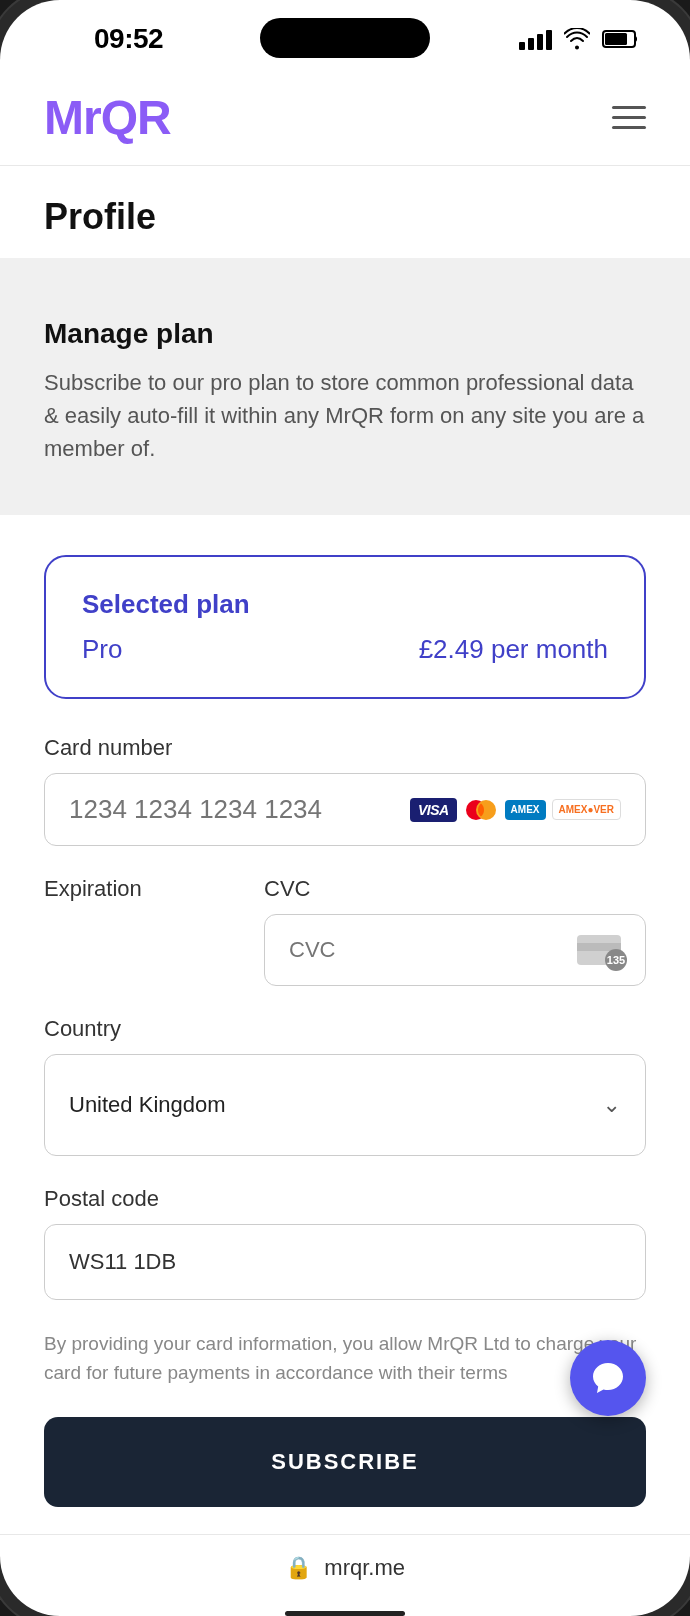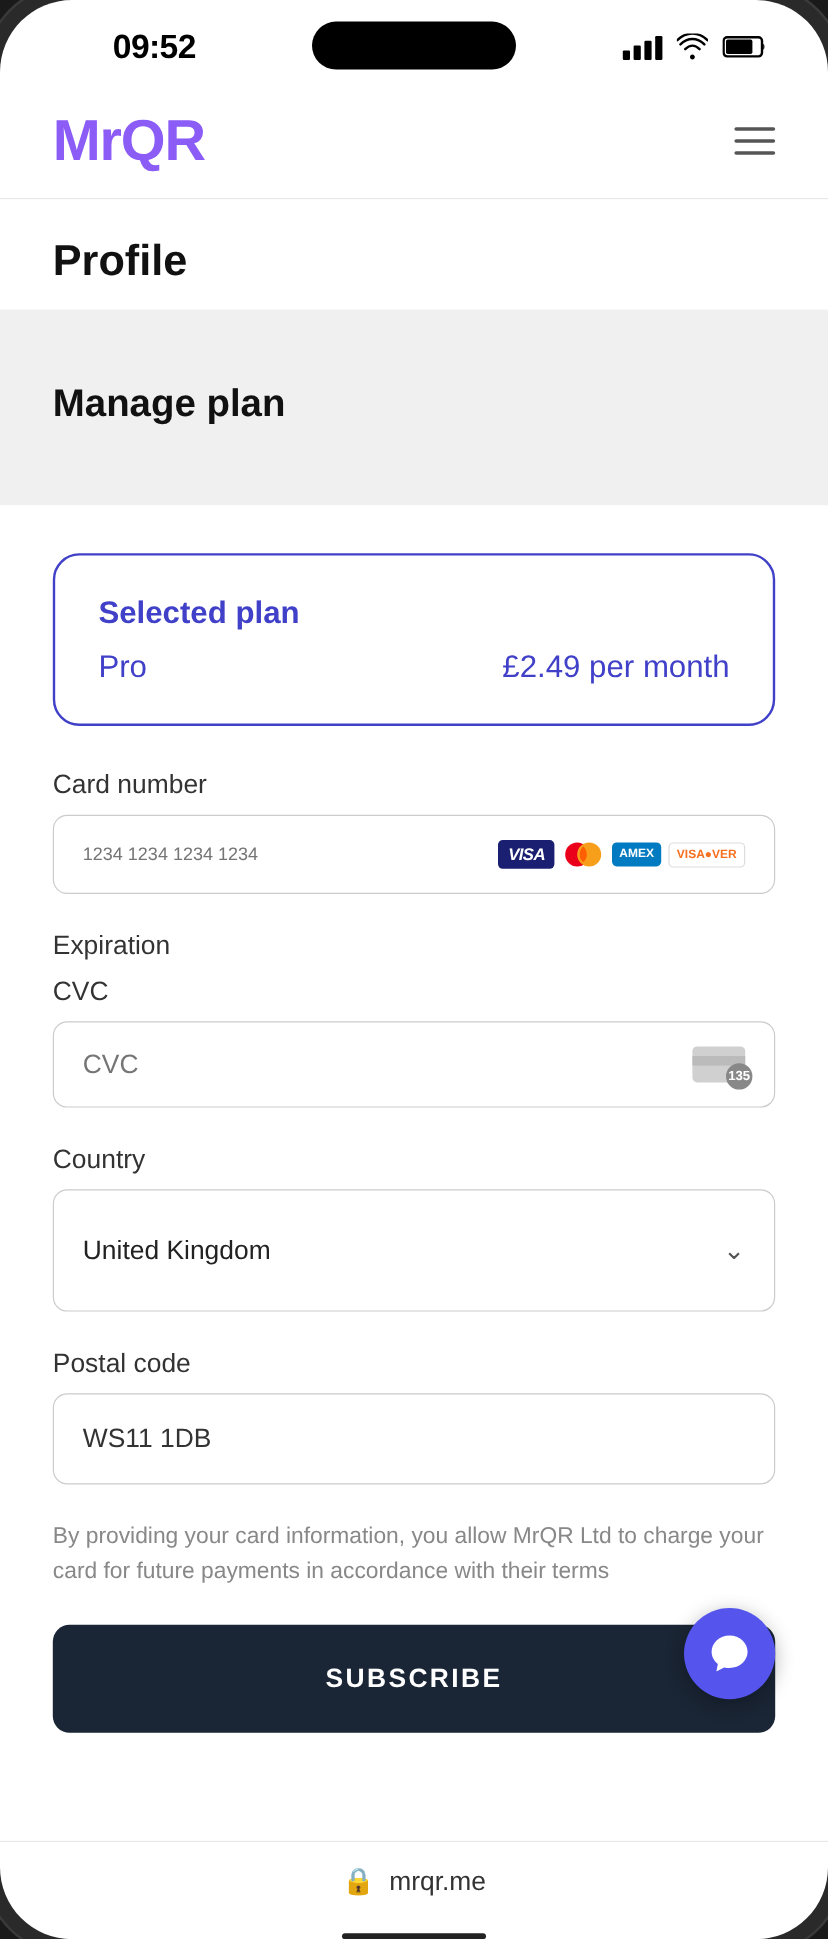--- a/index.html
+++ b/index.html
@@ -138,21 +138,21 @@
     }
 
     
     .manage-plan-banner {
       background: #f0f0f0;
       padding: 60px 44px 50px 44px;
       flex-shrink: 0;
     }
 
     .manage-plan-title {
-      font-size: 32px;
+      font-size: 28px;
       font-weight: 700;
       color: #111;
       margin-bottom: 16px;
     }
 
     .manage-plan-desc {
       font-size: 22px;
       color: #555;
       line-height: 1.5;
     }
@@ -227,21 +227,21 @@
       border: 1.5px solid #ccc;
       border-radius: 12px;
       padding: 20px 24px;
       background: #fff;
     }
 
     .card-number-input {
       flex: 1;
       border: none;
       outline: none;
-      font-size: 15px;
+      font-size: 26px;
       color: #aaa;
       background: transparent;
     }
 
     .card-logos {
       display: flex;
       align-items: center;
       gap: 6px;
     }
 
@@ -284,21 +284,20 @@
       font-weight: 700;
       color: #f76f20;
       padding: 4px 6px;
       border-radius: 4px;
     }
 
     
     .form-row {
       display: flex;
       margin-bottom: 30px;
-      flex-direction: column;
     }
 
     .form-row .form-group {
       flex: 1;
       margin-bottom: 0;
     }
 
     
     .cvc-input-wrapper {
       position: relative;
@@ -493,20 +492,21 @@
       <span></span>
     </div>
   </div>
 
   <div class="page-title-section">
     <h1 class="page-title">Profile</h1>
   </div>
 
   <div class="manage-plan-banner">
     <div class="manage-plan-title">Manage plan</div>
+    <div class="manage-plan-desc">Subscribe to our pro plan to store common professional data &amp; easily auto-fill it within any MrQR form on any site you are a member of.</div>
   </div>
 
   <div class="content-area">
 
     
     <div class="selected-plan-card">
       <div class="selected-plan-label">Selected plan</div>
       <div class="plan-details">
         <span class="plan-name">Pro</span>
         <span class="plan-price">£2.49 per month</span>
@@ -521,21 +521,21 @@
         <div class="card-logos">
           <div class="visa-logo">VISA</div>
           <div class="mc-logo">
             <svg viewBox="0 0 36 24" fill="none" xmlns="http://www.w3.org/2000/svg">
               <circle cx="13" cy="12" r="10" fill="#eb001b"></circle>
               <circle cx="23" cy="12" r="10" fill="#f79e1b"></circle>
               <path d="M18 5.5C19.8 7 21 9.4 21 12C21 14.6 19.8 17 18 18.5C16.2 17 15 14.6 15 12C15 9.4 16.2 7 18 5.5Z" fill="#ff5f00"></path>
             </svg>
           </div>
           <div class="amex-logo">AMEX</div>
-          <div class="discover-logo">VISA●VER</div>
+          <div class="discover-logo">AMEX●VER</div>
         </div>
       </div>
     </div>
 
     
     <div class="form-row">
       <div class="form-group">
         <label class="form-label">Expiration</label>
       </div>
       <div class="form-group">

